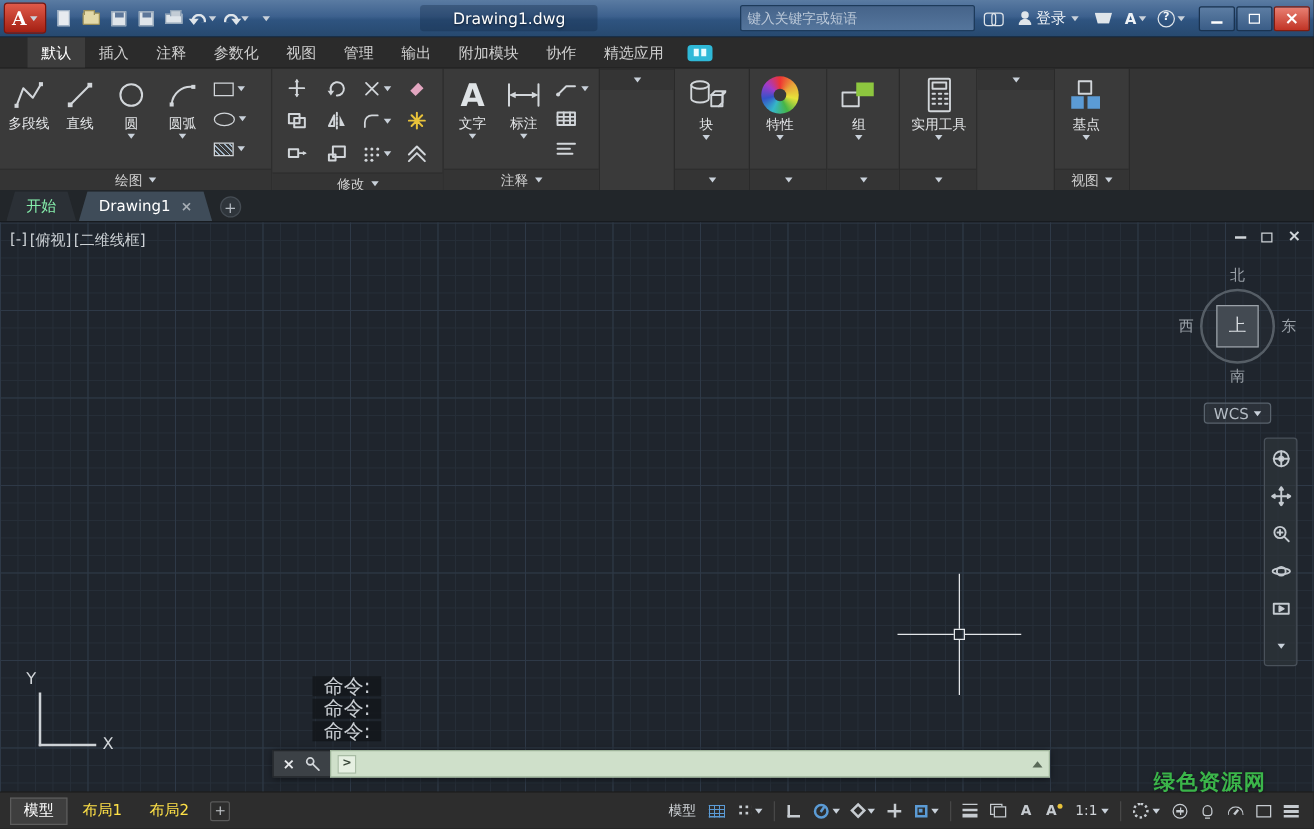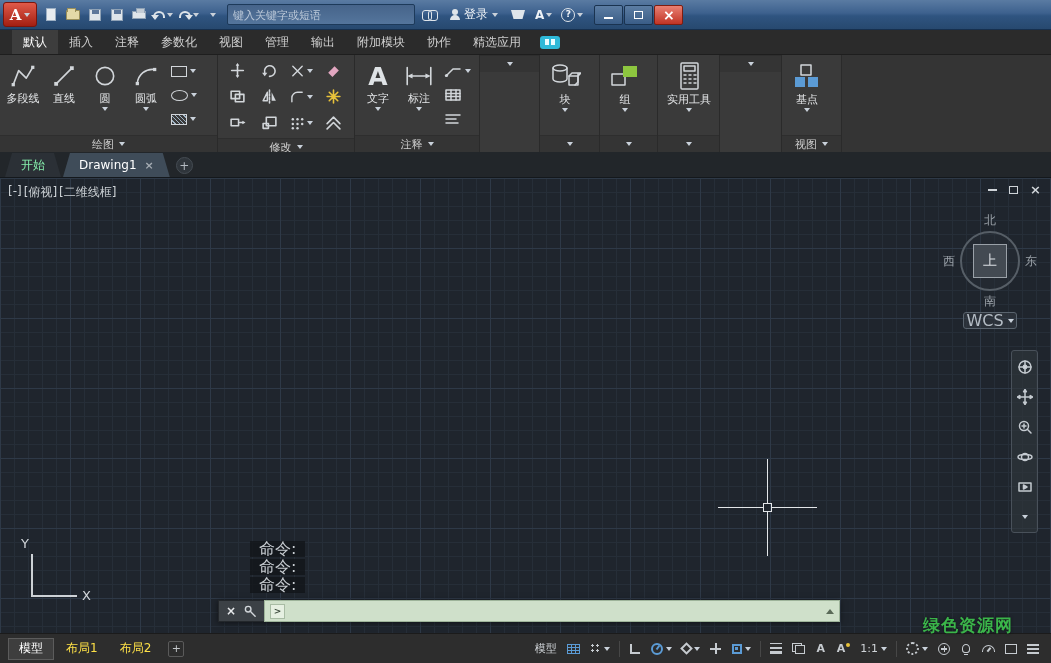--- a/index.html
+++ b/index.html
@@ -48,21 +48,21 @@
 .ic-help i{font-style:normal;font-size:9px;font-weight:bold;color:#eef2f6;line-height:1}
 .winbtns{display:flex;gap:1px;margin-left:4px}
 .wbtn{width:29px;height:20px;display:flex;align-items:center;justify-content:center;border:1px solid #1a3350;border-radius:2px;
  background:linear-gradient(#5c7da3,#3a5d87)}
 .wbtn.close{background:linear-gradient(#e98073,#c13425);border-color:#7e1d10}
 .gl-min{width:9px;height:2px;background:#fff;display:block;margin-top:6px}
 .gl-restore{width:9px;height:8px;border:1.5px solid #fff;display:block}
 .gl-close{color:#fff;font-size:14px;font-weight:bold;line-height:1}
 
 
-.tabrow{height:25px;flex:0 0 25px;background:#2b2b2b;display:flex;align-items:stretch;padding-left:12px;border-bottom:1px solid #1e1e1e}
+.tabrow{height:25px;flex:0 0 25px;background:#2b2b2b;display:flex;align-items:stretch;padding-left:22px;border-bottom:1px solid #1e1e1e}
 .rtab{padding:0 11px;display:flex;align-items:center;color:#cfcfcf;font-size:12px}
 .rtab.active{background:#3d3d3d;color:#fff}
 .ribbon-extra{align-self:center;margin-left:8px;width:20px;height:13px;border-radius:3px;background:#2fb9d8;display:flex;align-items:center;justify-content:center;gap:2px}
 .ribbon-extra i{width:4px;height:6px;background:#eafcff;display:block}
 
 
 .ribbon{height:97px;flex:0 0 97px;background:#3a3a3a;display:flex;align-items:stretch}
 .panel{display:flex;flex-direction:column;border-right:1px solid #2a2a2a;background:#3a3a3a}
 .panel-filler{flex:1;background:#343434}
 .pbody{flex:1;display:flex;align-items:stretch;padding:2px 3px;gap:1px}
@@ -114,22 +114,22 @@
 .vwin .gl-min{background:#cfd4d8;margin-top:0}
 .vwin .gl-restore{border-color:#cfd4d8;width:9px;height:8px}
 .vwin .gl-close{color:#cfd4d8;font-size:13px}
 
 .vcube{position:absolute;top:34px;right:12px;width:98px;color:#9aa1a8;font-size:12px;text-align:center}
 .vc-row{display:flex;align-items:center;justify-content:center;gap:5px;margin:2px 0}
 .vc-circle{width:60px;height:60px;border:2px solid #565e66;border-radius:50%;background:rgba(44,50,57,.35);
  display:flex;align-items:center;justify-content:center}
 .vc-face{width:34px;height:34px;background:#434a52;border:1px solid #9aa1a8;color:#d9dde1;
  display:flex;align-items:center;justify-content:center;font-size:14px}
-.wcs{margin:2px auto 0;width:54px;height:17px;border:1px solid #59636d;border-radius:3px;background:rgba(52,60,68,.55);
- color:#b4bcc4;font-size:16px;display:flex;align-items:center;justify-content:center;gap:4px}
+.wcs{margin:12px auto 0;width:54px;height:17px;border:1px solid #59636d;border-radius:3px;background:rgba(52,60,68,.55);
+ color:#b4bcc4;font-size:12px;display:flex;align-items:center;justify-content:center;gap:4px}
 
 .navbar{position:absolute;right:13px;top:172px;width:27px;background:rgba(47,53,60,.65);border:1px solid #49515a;border-radius:3px;
  display:flex;flex-direction:column;align-items:center;padding:4px 0;gap:7px}
 .navitem{width:23px;height:23px;display:flex;align-items:center;justify-content:center;border-radius:2px}
 .navbar .icsvg *{stroke:#c4cad0}
 
 .cmdhist{position:absolute;left:250px;bottom:40px;display:flex;flex-direction:column;gap:2px}
 .histline{background:rgba(18,20,24,.78);color:#c9ced3;font-size:16px;line-height:16px;padding:0 9px;width:max-content}
 
 .cmddock{position:absolute;left:218px;bottom:11px;width:622px;height:22px;display:flex;box-shadow:0 1px 6px rgba(0,0,0,.5)}
@@ -223,20 +223,23 @@
           <span class="caret"></span>
         </div>
       <div class="qbtn">
           <span class="ic-redo"></span>
           <span class="caret"></span>
         </div>
       <div class="qbtn">
           <span class="caret"></span>
         </div>
     </div>
+    <div class="tb-title">
+      <span class="titlepill">Drawing1.dwg</span>
+    </div>
     <div class="tb-right">
       <div class="search">
         <input placeholder="键入关键字或短语" style="">
       </div>
       <div class="qbtn">
           <span class="ic-binoc"></span>
         </div>
       <div class="login">
         <span class="ic-person"></span>
         <span>登录</span>
@@ -507,20 +510,34 @@
             </div>
         <div class="tlabel">块</div>
         <span class="caret"></span>
       </div>
         </div>
       <div class="pfoot">
           <span class="caret"></span>
         </div>
     </div>
 
+    <div class="panel" style="width:62px">
+      <div class="pbody">
+          <div class="bigbtn">
+        <div class="bicon">
+              <span class="colorwheel"></span>
+            </div>
+        <div class="tlabel">特性</div>
+        <span class="caret"></span>
+      </div>
+        </div>
+      <div class="pfoot">
+          <span class="caret"></span>
+        </div>
+    </div>
 
     <div class="panel" style="width:58px">
       <div class="pbody">
           <div class="bigbtn">
         <div class="bicon">
               <svg class="icsvg" width="32" height="30" viewBox="0 0 32 30">
                 <rect x="3" y="13" width="13" height="11"></rect>
                 <rect class="fgreen" x="14" y="5" width="14" height="11"></rect>
               </svg>
             </div>

